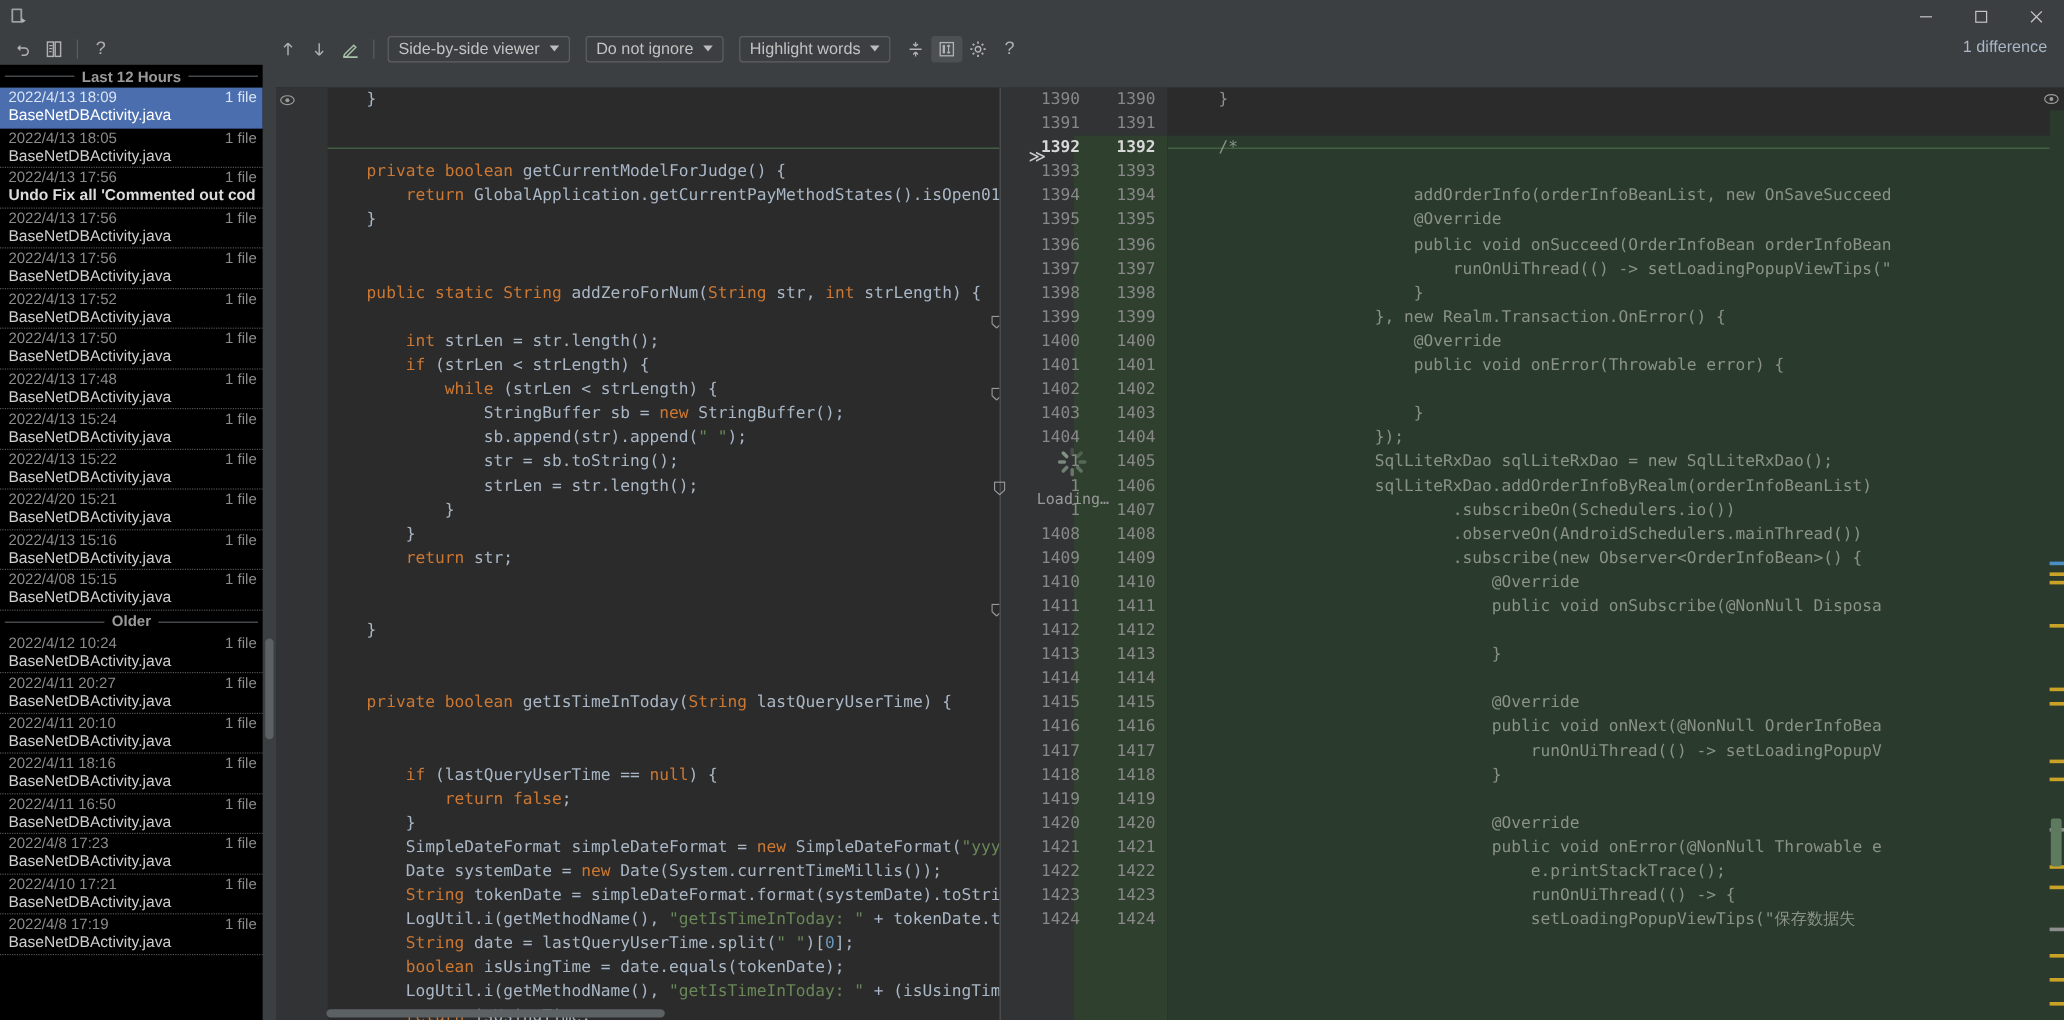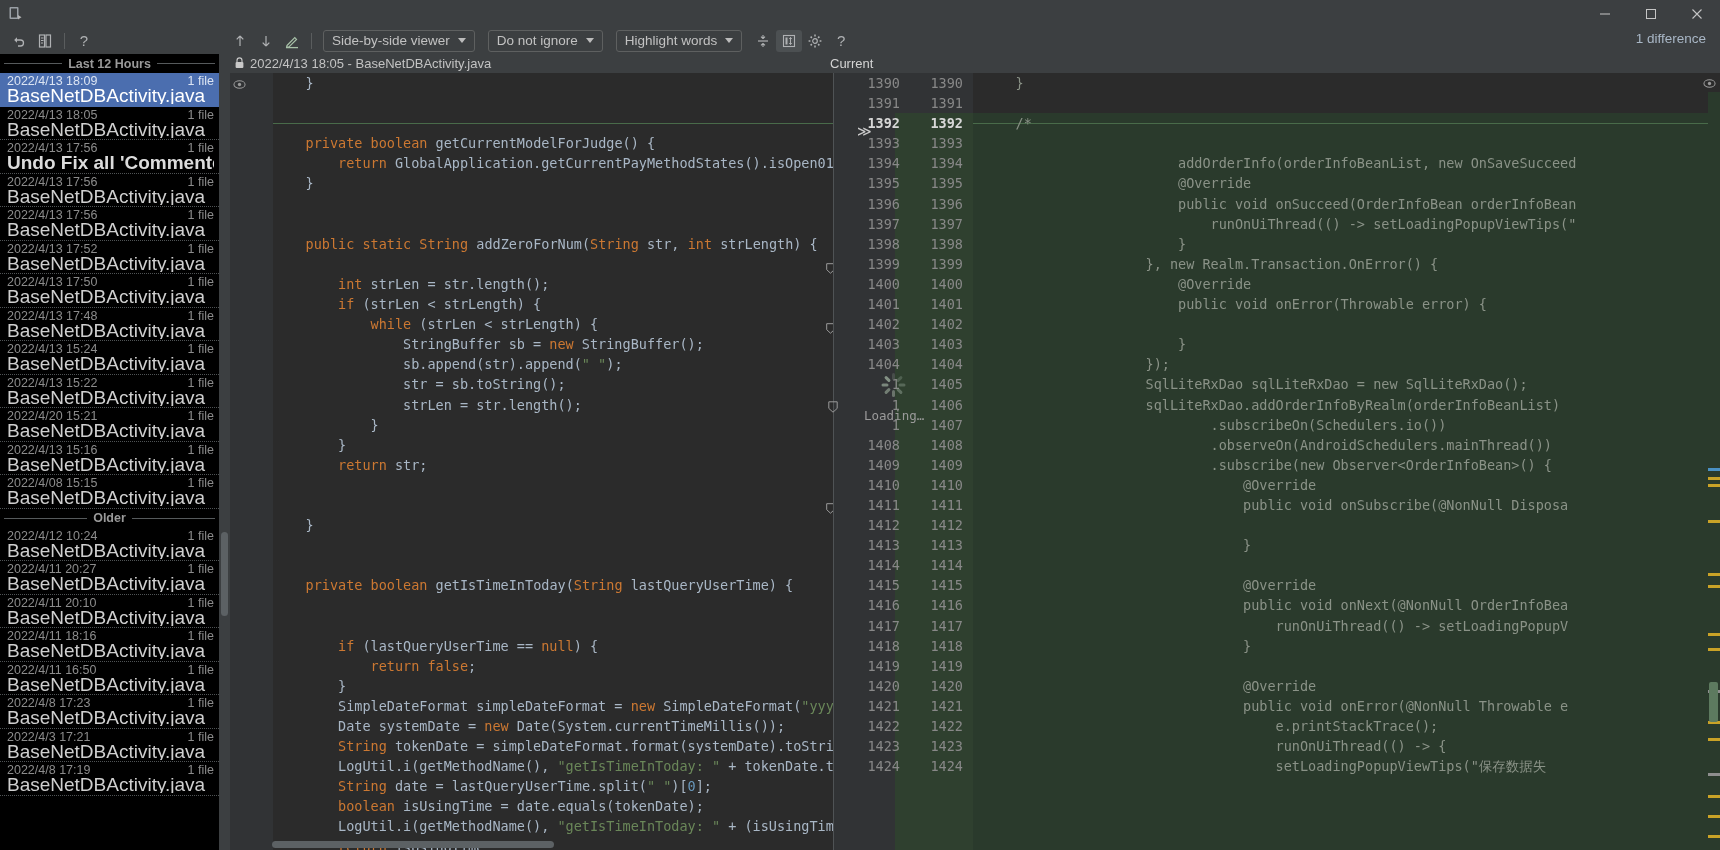--- a/index.html
+++ b/index.html
@@ -78,21 +78,21 @@
   .group-head .line { flex: 1 1 auto; height: 1px; background: #565a5c; }
   .group-head .lbl { flex: 0 0 auto; }
   .rev {
     height: 33.5px; padding: 1px 5px 1px 7px; position: relative;
     border-bottom: 1px dotted #4f5355;
     cursor: default;
   }
   .rev .row1 { display: flex; justify-content: space-between; align-items: baseline; }
   .rev .date { font-size: 12.5px; color: #8c8c8c; }
   .rev .count { font-size: 12.5px; color: #8c8c8c; }
-  .rev .name { font-size: 19px; color: #cfcfcf; line-height: 16px;
+  .rev .name { font-size: 13px; color: #cfcfcf; line-height: 16px;
                white-space: nowrap; overflow: hidden; }
   .rev.selected { background: #4b6eaf; border-bottom: 1px solid #4b6eaf; }
   .rev.selected .date, .rev.selected .count { color: #dbe4f3; }
   .rev.selected .name { color: #ffffff; }
   .rev .name.bold { font-weight: bold; color: #dcdcdc; }
 
   .sb-scrollbar {
     position: absolute; left: 219px; top: 54px; width: 11px; height: 796px;
     background: #3c3f41;
   }
@@ -472,53 +472,39 @@
       </div>
       <div class="rev">
         <div class="row1">
           <span class="date">2022/4/8 17:23</span>
           <span class="count">1 file</span>
         </div>
         <div class="name">BaseNetDBActivity.java</div>
       </div>
       <div class="rev">
         <div class="row1">
-          <span class="date">2022/4/3 17:21</span>
+          <span class="date">2022/4/10 17:21</span>
           <span class="count">1 file</span>
         </div>
         <div class="name">BaseNetDBActivity.java</div>
       </div>
       <div class="rev">
         <div class="row1">
           <span class="date">2022/4/8 17:19</span>
           <span class="count">1 file</span>
         </div>
         <div class="name">BaseNetDBActivity.java</div>
       </div>
     </div>
   <div class="sb-scrollbar">
     <div class="sb-thumb"></div>
   </div>
 
   <div class="panes">
 
-    <div class="pane-headers">
-      <div class="ph-left">
-        <span class="lock-ico">
-          <svg width="11" height="12" viewBox="0 0 11 12">
-              <path d="M3 5V3.4a2.5 2.5 0 0 1 5 0V5" fill="none" stroke="currentColor" stroke-width="1.1"></path>
-              <rect x="1.6" y="5" width="7.8" height="6" rx="1" fill="currentColor"></rect>
-            </svg>
-        </span>
-        <span>2022/4/13 18:05 - BaseNetDBActivity.java</span>
-      </div>
-      <div class="ph-right">
-        <span>Current</span>
-      </div>
-    </div>
 
     <div class="editors">
 
       <div class="ed-left">
         <div class="ed-gutter-left">
           <span class="eye-ico">
             <svg width="13" height="13" viewBox="0 0 14 14">
                 <ellipse cx="7" cy="7" rx="6" ry="4" fill="none" stroke="currentColor" stroke-width="1.1"></ellipse>
                 <circle cx="7" cy="7" r="1.8" fill="currentColor"></circle>
               </svg>

